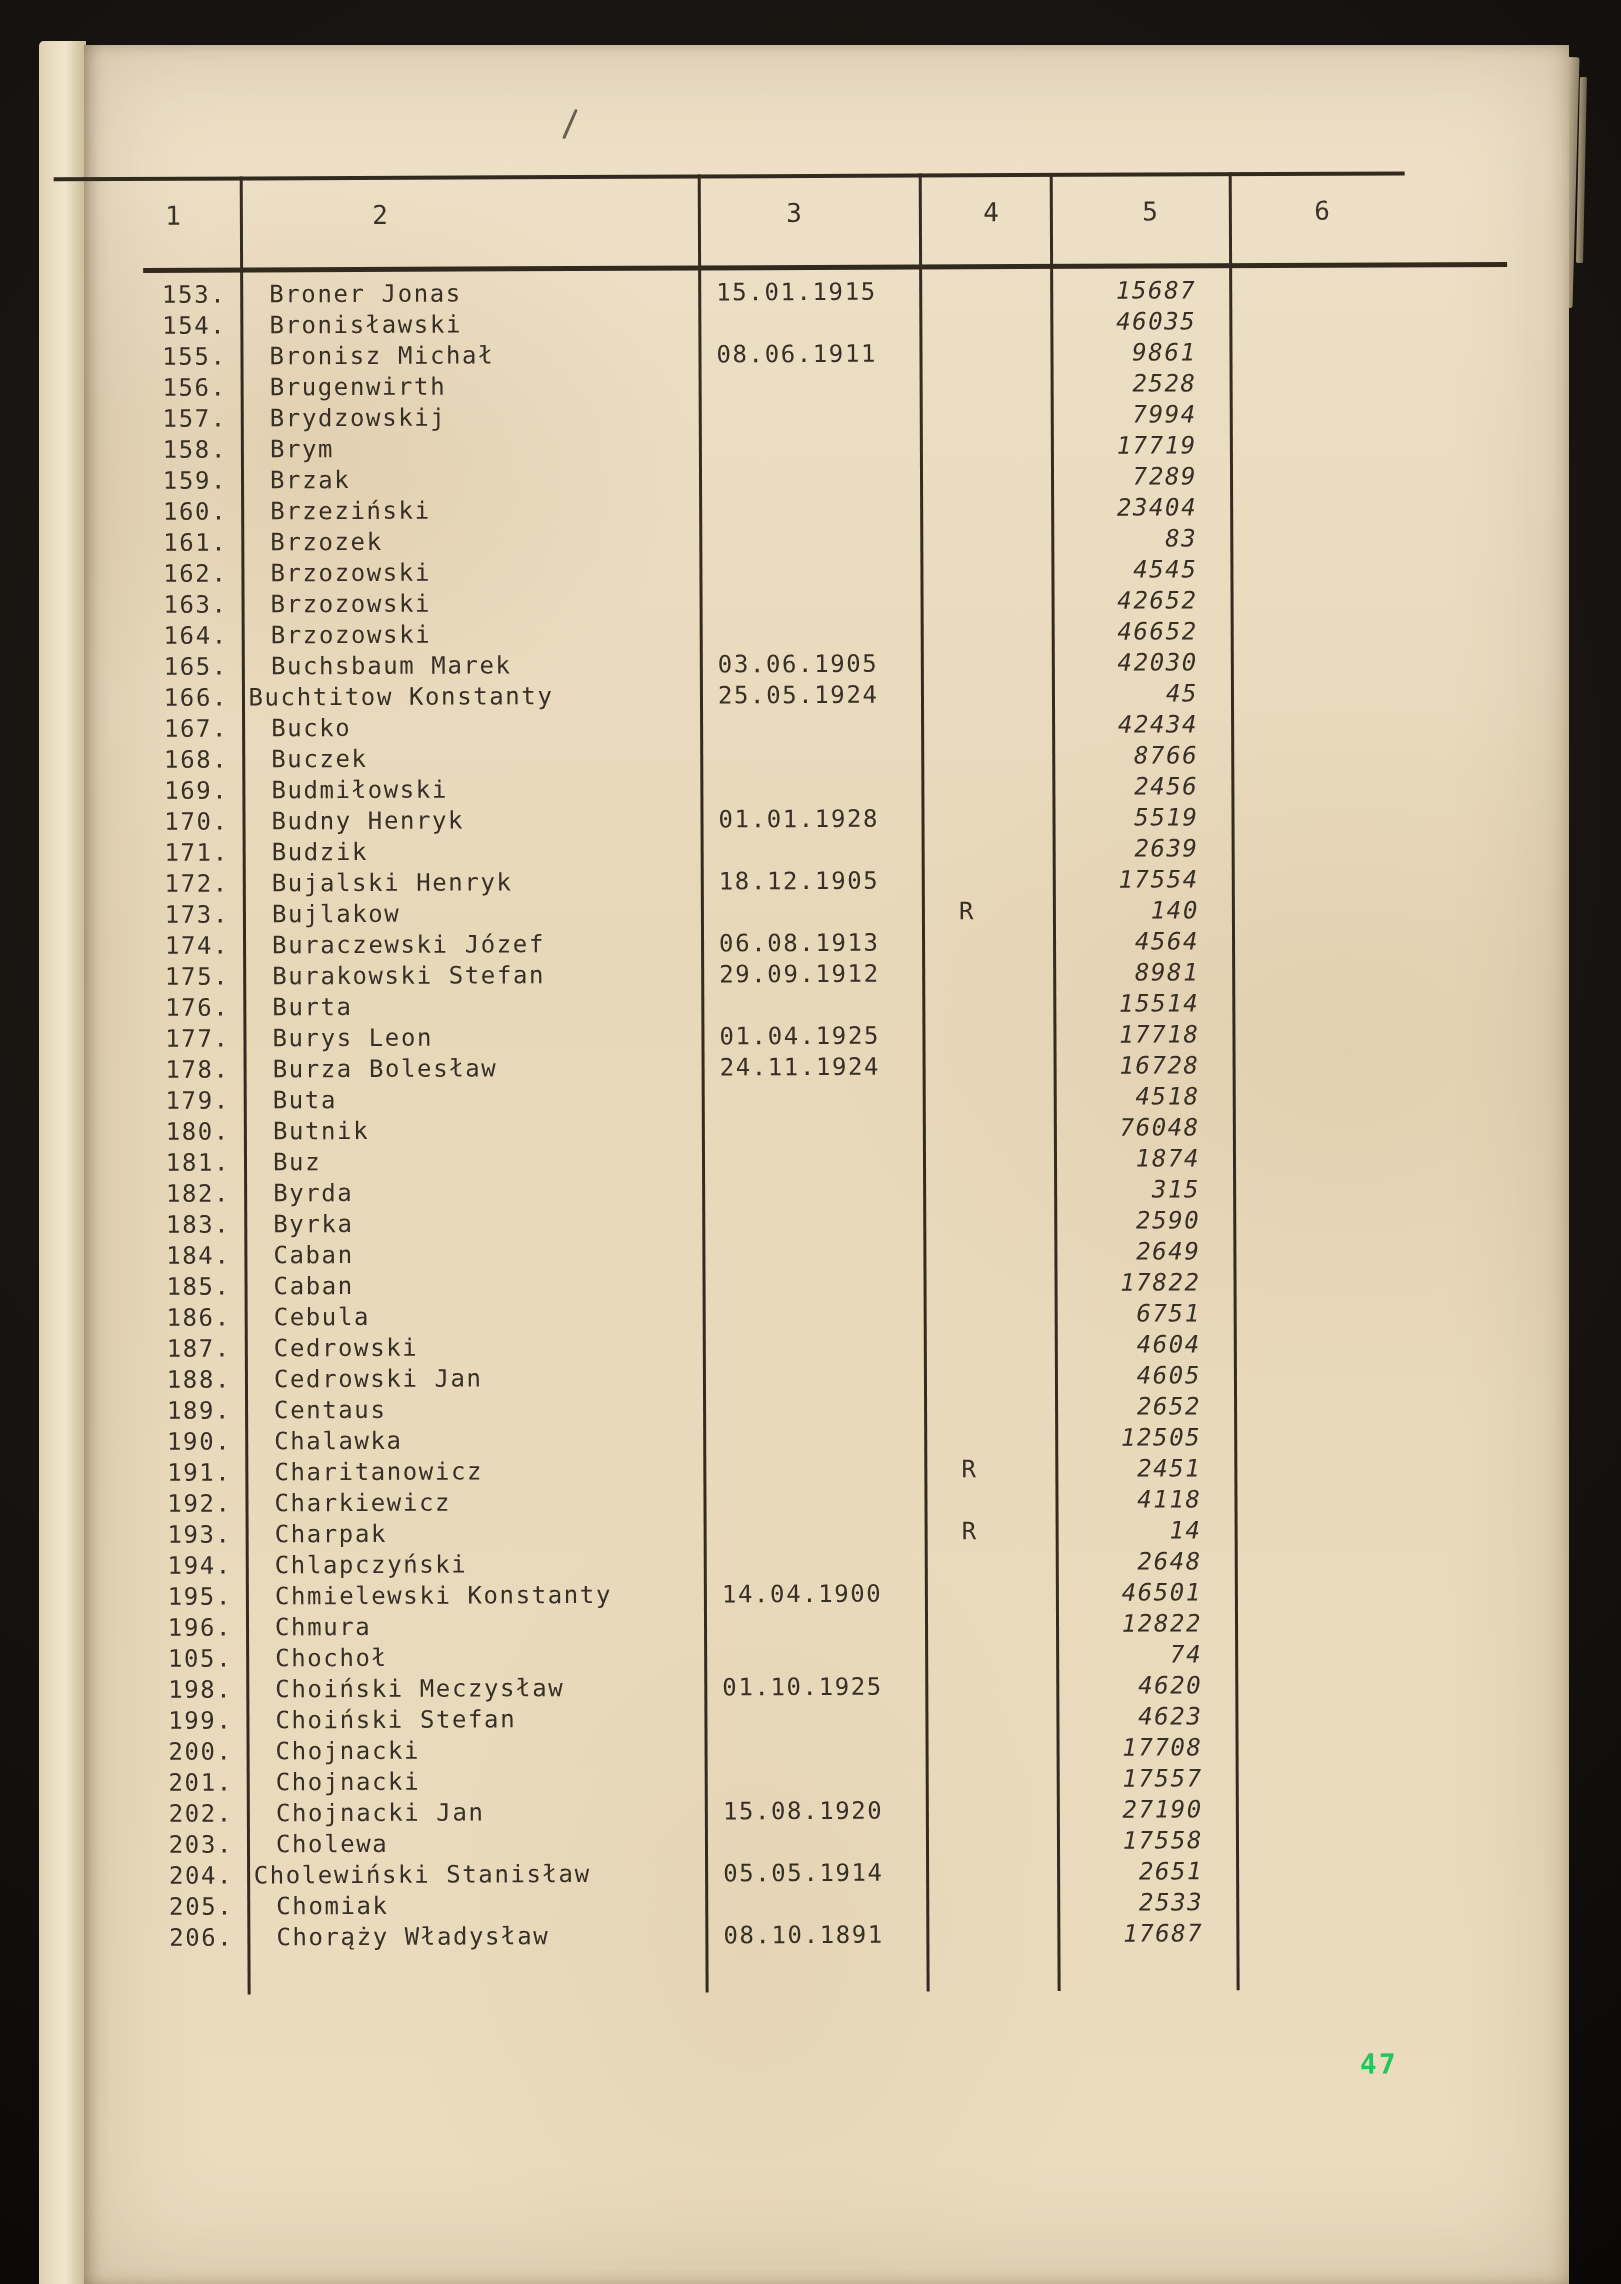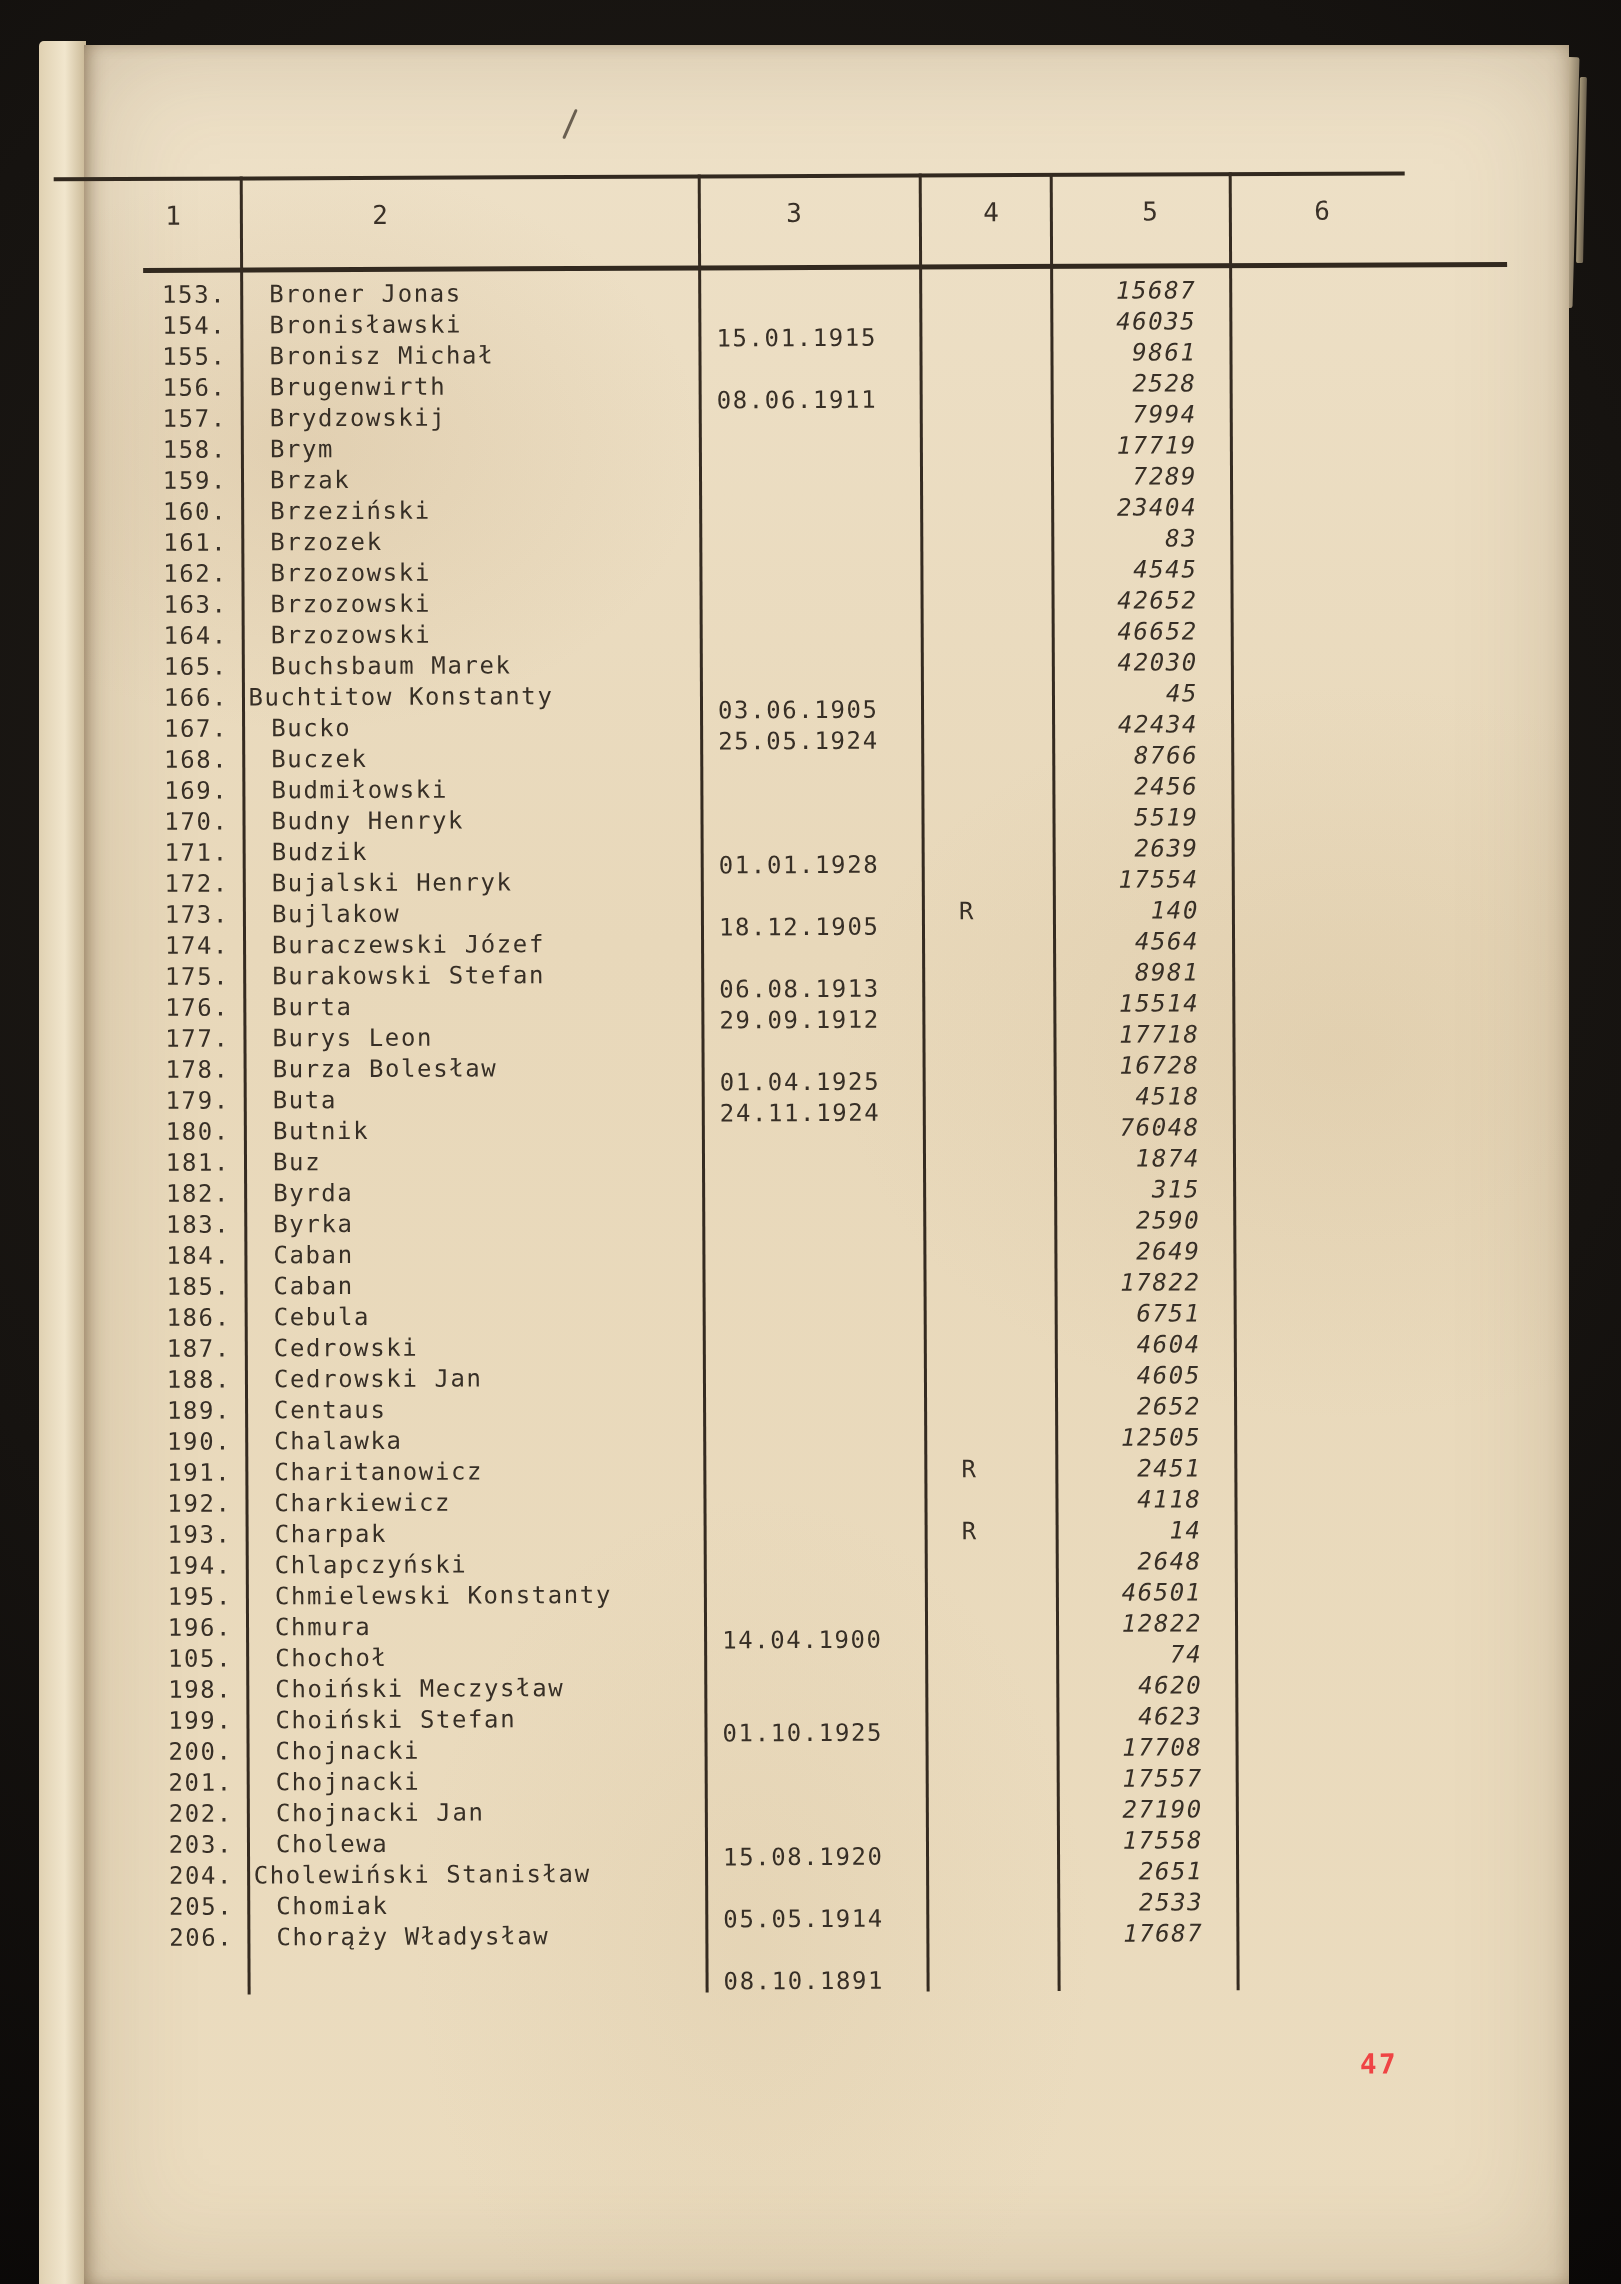--- a/index.html
+++ b/index.html
@@ -63,30 +63,30 @@
   .trow{
     display:grid;
     grid-template-columns:97px 458px 221px 131px 179px auto;
     height:31px;line-height:31px;
     font-size:24px;letter-spacing:1.6px;color:#372f26;
     white-space:nowrap;
   }
   .c-no{text-align:right;padding-right:14px;}
   .c-name{padding-left:29px;overflow:visible;}
   .c-name.flush{padding-left:6.5px;}
-  .c-date{padding-left:18px;margin-top:46px;}
+  .c-date{padding-left:18px;}
   .c-r{padding-left:37px;}
   .c-num{text-align:right;padding-right:33px;font-style:italic;}
   .pen-mark{
     position:absolute;left:569px;top:107px;width:3.2px;height:32px;
     background:#4a4034;transform:rotate(24deg);border-radius:1.6px;opacity:.8;
   }
   .page-number{
     position:absolute;left:1352px;top:2050px;
-    font-size:27.6px;font-weight:bold;letter-spacing:2.4px;color:#ef4444;
+    font-size:27.6px;font-weight:bold;letter-spacing:2.4px;color:#22c55e;
   }
 </style>
 </head>
 <body>
 
 <div class="backdrop"></div>
 
 <div class="edge-strip"></div>
 <div class="stack-edge-1"></div>
 <div class="stack-edge-2"></div>

